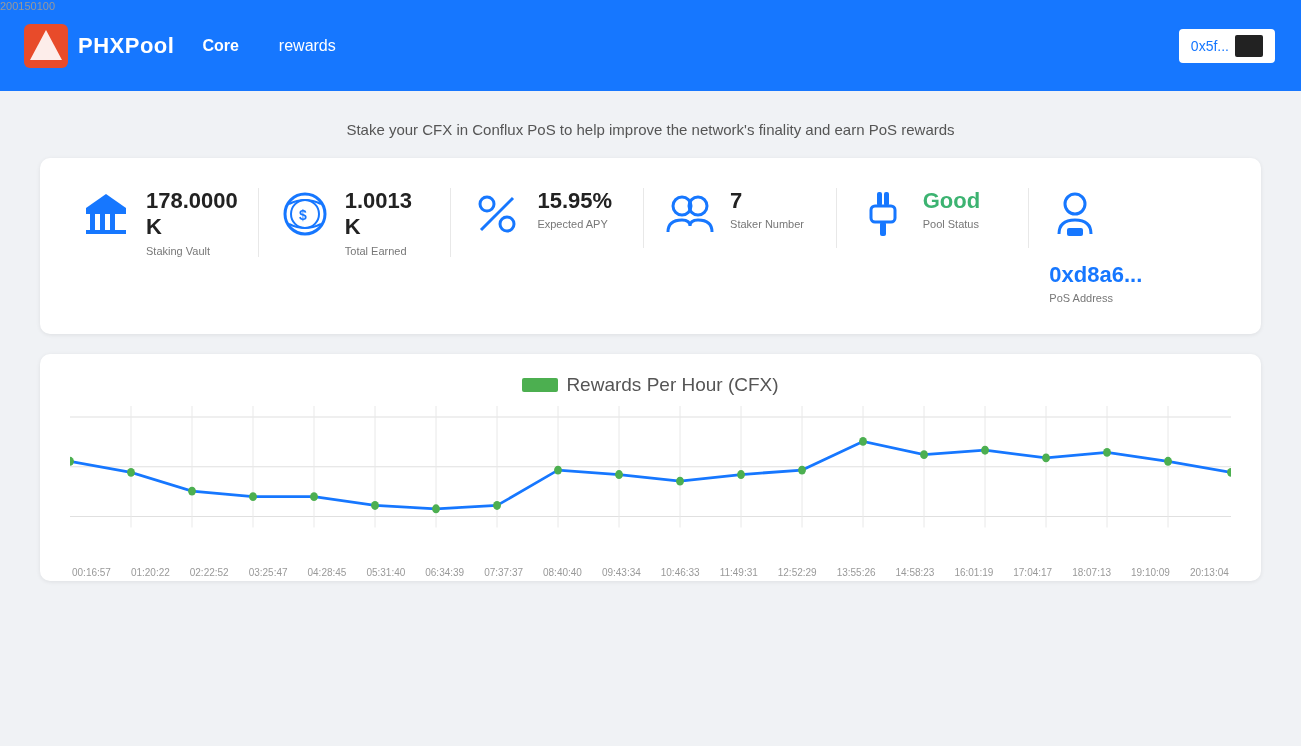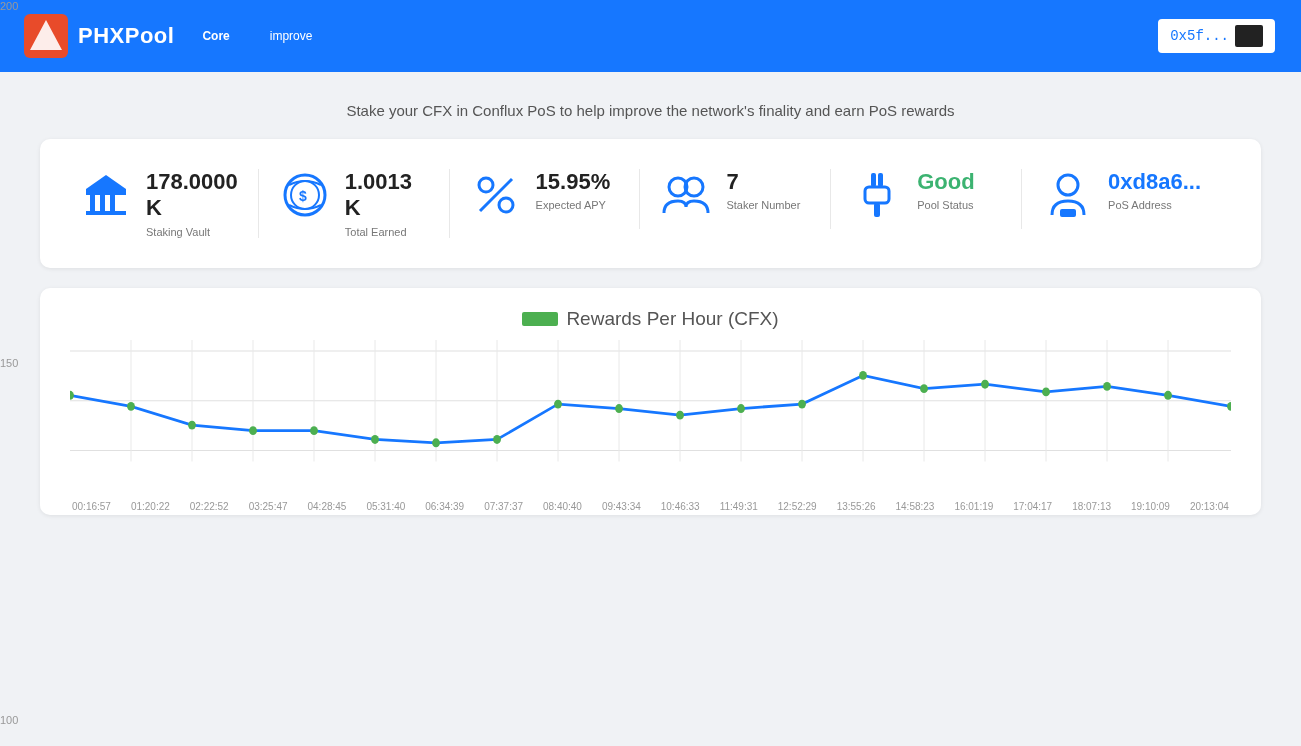--- a/index.html
+++ b/index.html
@@ -1,21 +1,21 @@
 <!DOCTYPE html>
 <html><head>
   <meta charset="utf-8">
   <style>
     * { box-sizing: border-box; margin: 0; padding: 0; }
     body { font-family: Arial, sans-serif; background: #f0f2f5; min-height: 746px; }
 
     
     .header {
       background: #1677ff;
-      height: 72px;
+      height: 91px;
       display: flex;
       align-items: center;
       padding: 0 24px;
       position: relative;
     }
     .header-logo {
       display: flex;
       align-items: center;
       gap: 10px;
     }
@@ -29,21 +29,21 @@
       font-weight: bold;
       letter-spacing: 0.5px;
     }
     .nav-links {
       display: flex;
       gap: 24px;
       margin-left: 20px;
     }
     .nav-link {
       color: white;
-      font-size: 12px;
+      font-size: 16px;
       cursor: pointer;
       text-decoration: none;
       padding: 4px 8px;
       border-radius: 4px;
     }
     .nav-link.active {
       font-weight: 600;
     }
     .header-right {
       position: absolute;
@@ -54,21 +54,20 @@
     .wallet-btn {
       border: 2px solid #1677ff;
       background: white;
       border-radius: 6px;
       padding: 6px 12px;
       display: flex;
       align-items: center;
       gap: 6px;
       cursor: pointer;
       font-size: 14px;
-      font-family: Liberation Mono, monospace;
     }
     .wallet-addr {
       color: #1677ff;
       font-weight: 500;
     }
     .wallet-avatar {
       width: 28px;
       height: 22px;
       background: #222;
       border-radius: 2px;
@@ -110,21 +109,21 @@
     }
     .stat-item {
       display: flex;
       align-items: flex-start;
       gap: 14px;
       flex: 1;
       border-right: 1px solid #e8e8e8;
       padding: 0 20px;
     }
     .stat-item:first-child { padding-left: 0; }
-    .stat-item:last-child { border-right: none; }
+    .stat-item:last-child { border-right: none; flex-direction: column; }
 
     .stat-icon {
       color: #1677ff;
       font-size: 48px;
       line-height: 1;
       flex-shrink: 0;
     }
     .stat-text { display: flex; flex-direction: column; }
     .stat-value {
       font-size: 22px;
@@ -165,21 +164,20 @@
     svg.chart {
       width: 100%;
       height: 100%;
     }
     .y-labels {
       position: absolute;
       left: 0;
       top: 0;
       height: 100%;
       display: flex;
-      flex-direction: column;
       justify-content: space-between;
       font-size: 11px;
       color: #999;
       padding-bottom: 20px;
     }
     .x-labels {
       display: flex;
       justify-content: space-between;
       font-size: 10px;
       color: #999;
@@ -193,21 +191,21 @@
 <header class="header">
   <div class="header-logo">
     <svg class="logo-icon" viewBox="0 0 44 44">
       <rect width="44" height="44" rx="6" fill="#e84b2a"></rect>
       <polygon points="22,6 38,36 6,36" fill="white" opacity="0.9"></polygon>
     </svg>
     <span class="logo-text">PHXPool</span>
   </div>
   <nav class="nav-links">
     <a class="nav-link active">Core</a>
-    <a class="nav-link">improve</a>
+    <a class="nav-link">rewards</a>
   </nav>
   <div class="header-right">
     <button class="wallet-btn">
       <span class="wallet-addr">0x5f...</span>
       <div class="wallet-avatar"></div>
     </button>
   </div>
 </header>
 
 <div class="main">

